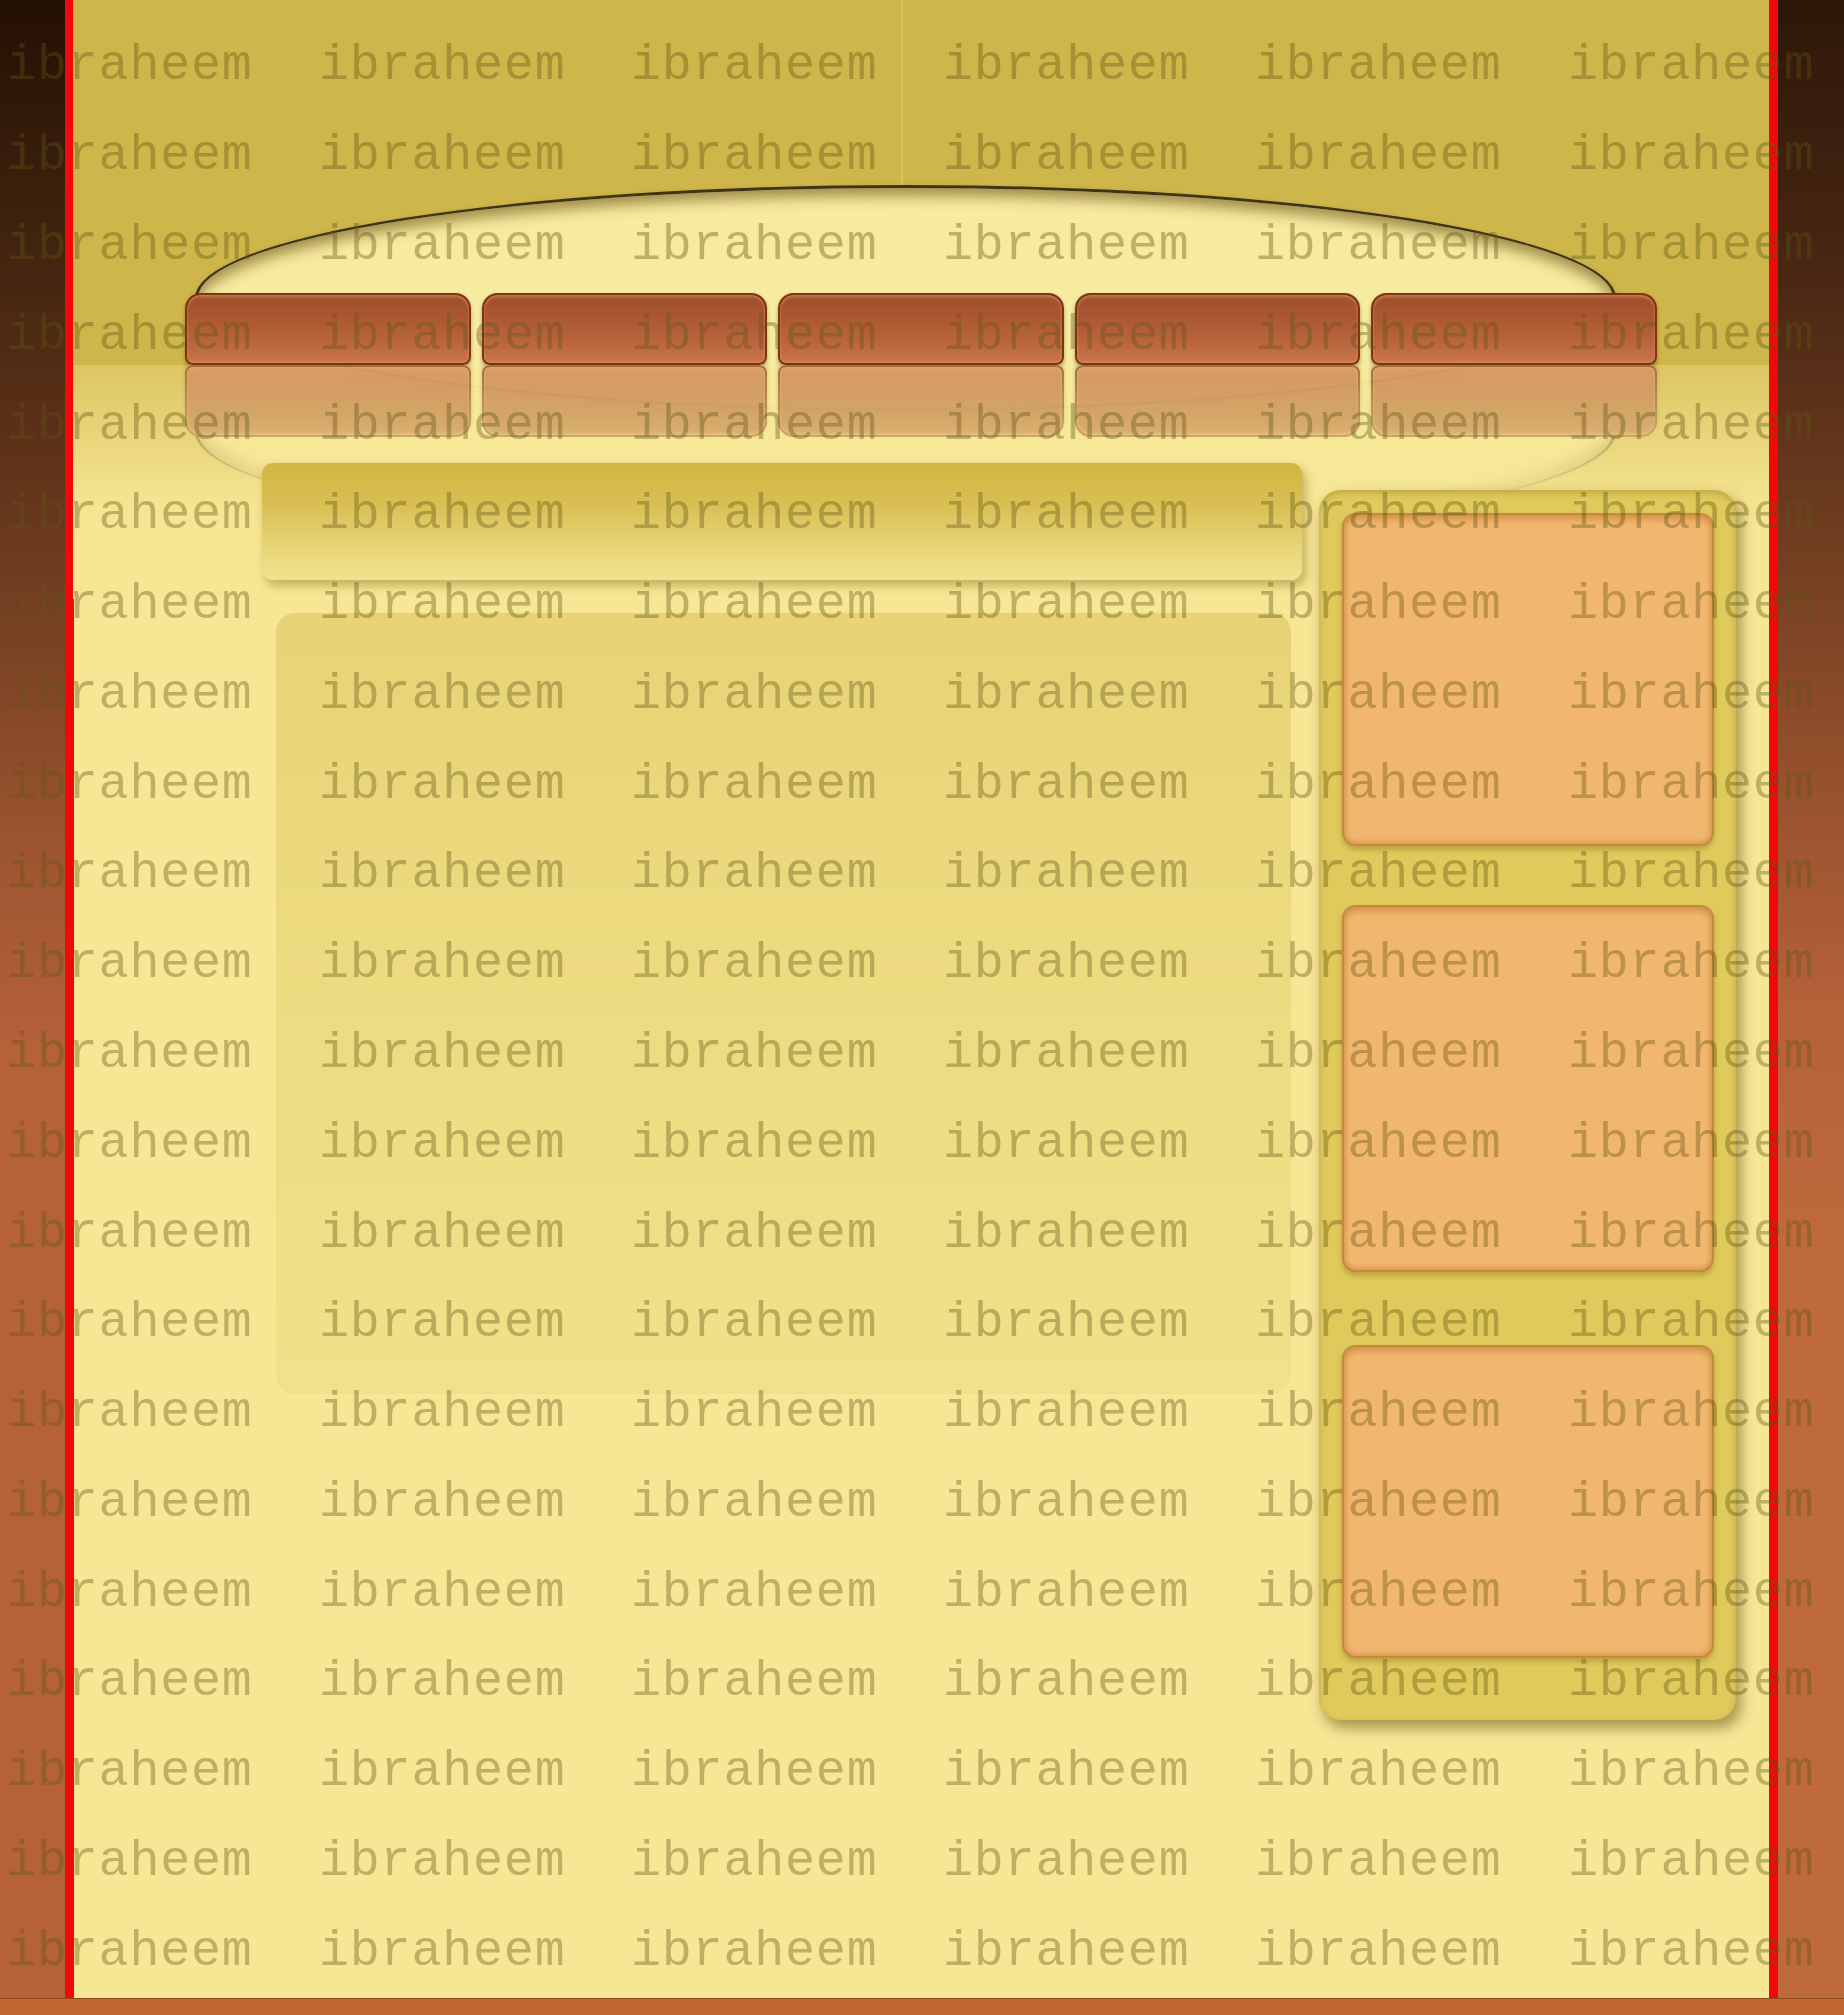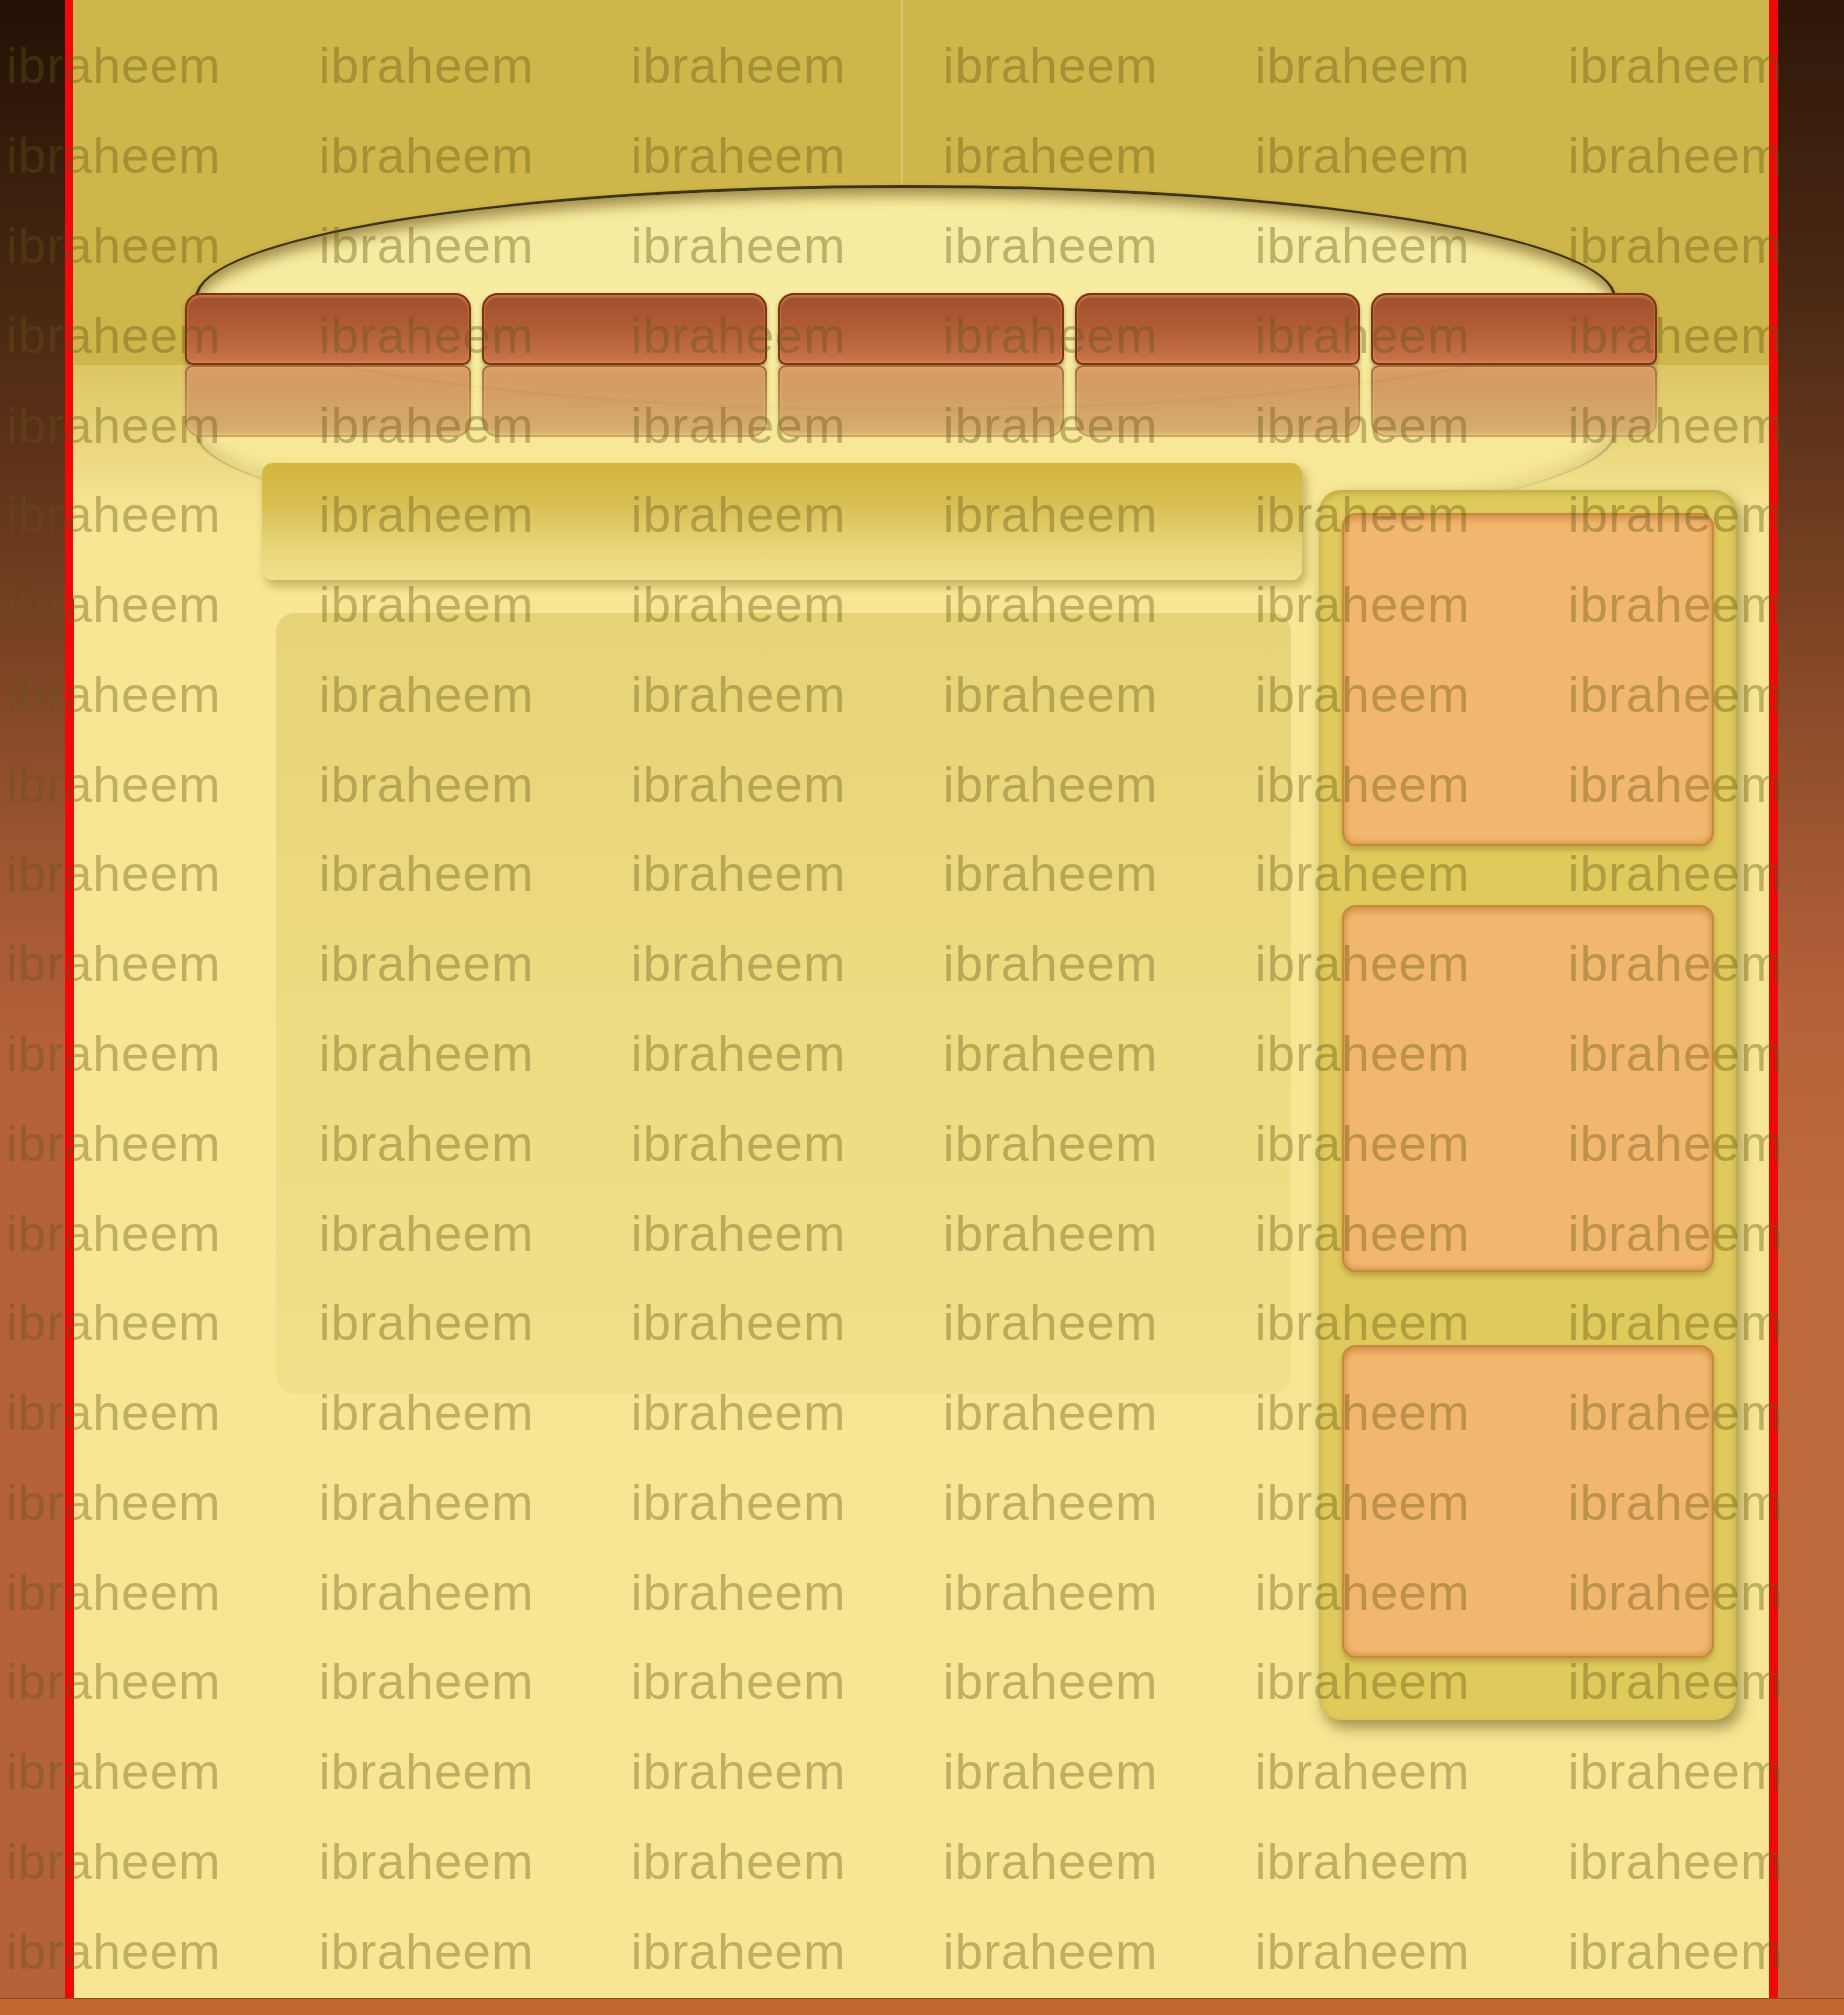--- a/index.html
+++ b/index.html
@@ -1,21 +1,21 @@
 <!DOCTYPE html>
 <html style="font-size:12.5px"><head>
 <meta charset="utf-8">
 <style>
   html,body { margin:0; padding:0; }
   .page {
     position:relative;
     width:1844px; height:2015px;
     background:#f7e795;
     overflow:hidden;
-    font-family:Liberation Sans, sans-serif;
+    font-family:Liberation Mono, monospace;
   }
 
   
   .strip-left {
     position:absolute; left:0; top:0; width:65px; height:2015px;
     background:linear-gradient(180deg,#241004 0%,#41240f 12%,#5c3118 22%,#7d4425 33%,#9c5530 42%,#b5613a 52%,#b5613a 100%);
   }
   .strip-right {
     position:absolute; left:1778px; top:0; width:66px; height:2015px;
     background:linear-gradient(180deg,#2e1708 0%,#4a2814 14%,#6e3c1f 26%,#94502c 38%,#b5613a 50%,#bf6a3c 62%,#bf6a3c 100%);

